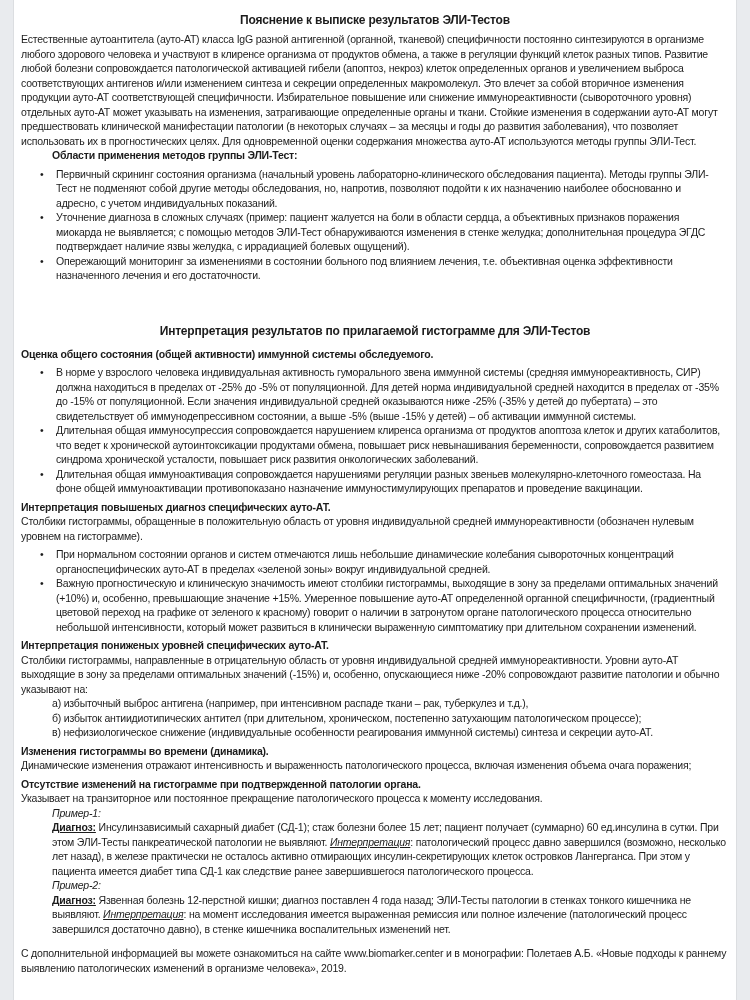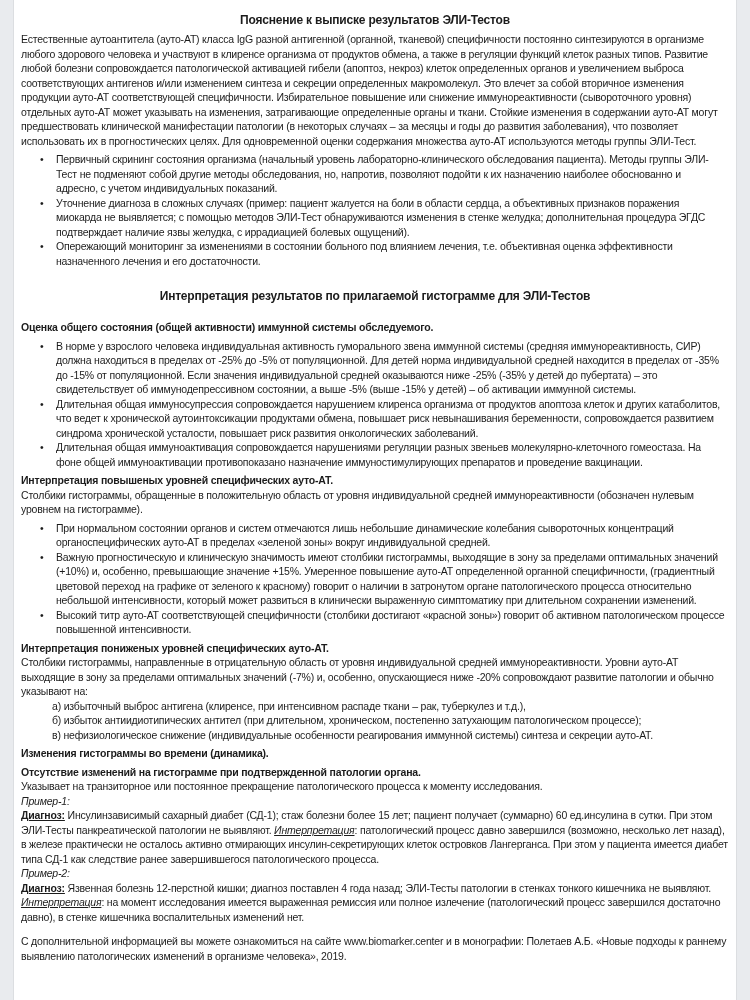--- a/index.html
+++ b/index.html
@@ -16,78 +16,79 @@
   }
   .band{position:absolute;top:0;bottom:0;width:13px;background:#e9ebee;}
   .band-left{left:0;border-right:1px solid #dcdee1;}
   .band-right{right:0;border-left:1px solid #dcdee1;}
   .content{position:absolute;left:21px;right:21px;top:6px;}
   .center-title{
     font-weight:bold;text-align:center;
     font-size:12px;line-height:16px;
     margin:6px 0 4px 0;
   }
-  .center-title.second{margin-top:20px;margin-bottom:5px;}
+  .center-title.second{margin-top:40px;margin-bottom:5px;}
   p{margin:0;}
   .sect-h{font-weight:bold;margin-top:4px;}
   .indent{margin-left:31px;}
   ul.blist{list-style:none;margin:4px;padding:0 0 0 31px;}
   ul.blist li{position:relative;}
   ul.blist li::before{content:"\2022";position:absolute;left:-16px;top:0;}
   .subitems div{margin-left:31px;}
-  .examples{}
+  .examples{margin-left:31px;}
   .example-label{font-style:italic;}
   .u{text-decoration:underline;font-weight:bold;}
   .i{font-style:italic;text-decoration:underline;}
   .footer{margin-top:10px;}
 </style>
 </head>
 <body>
 
 <div class="band band-left"></div>
 <div class="band band-right"></div>
 
 <div class="content">
 
   <div class="center-title">Пояснение к выписке результатов ЭЛИ-Тестов</div>
 
   <p>Естественные аутоантитела (ауто-АТ) класса IgG разной антигенной (органной, тканевой) специфичности постоянно синтезируются в организме любого здорового человека и участвуют в клиренсе организма от продуктов обмена, а также в регуляции функций клеток разных типов. Развитие любой болезни сопровождается патологической активацией гибели (апоптоз, некроз) клеток определенных органов и увеличением выброса соответствующих антигенов и/или изменением синтеза и секреции определенных макромолекул. Это влечет за собой вторичное изменения продукции ауто-АТ соответствующей специфичности. Избирательное повышение или снижение иммунореактивности (сывороточного уровня) отдельных ауто-АТ может указывать на изменения, затрагивающие определенные органы и ткани. Стойкие изменения в содержании ауто-АТ могут предшествовать клинической манифестации патологии (в некоторых случаях – за месяцы и годы до развития заболевания), что позволяет использовать их в прогностических целях. Для одновременной оценки содержания множества ауто-АТ используются методы группы ЭЛИ-Тест.</p>
 
+  <div class="sect-h indent" style="margin-top:0;">Области применения методов группы ЭЛИ-Тест:</div>
   <ul class="blist">
     <li>Первичный скрининг состояния организма (начальный уровень лабораторно-клинического обследования пациента). Методы группы ЭЛИ-Тест не подменяют собой другие методы обследования, но, напротив, позволяют подойти к их назначению наиболее обоснованно и адресно, с учетом индивидуальных показаний.</li>
     <li>Уточнение диагноза в сложных случаях (пример: пациент жалуется на боли в области сердца, а объективных признаков поражения миокарда не выявляется; с помощью методов ЭЛИ-Тест обнаруживаются изменения в стенке желудка; дополнительная процедура ЭГДС подтверждает наличие язвы желудка, с иррадиацией болевых ощущений).</li>
     <li>Опережающий мониторинг за изменениями в состоянии больного под влиянием лечения, т.е. объективная оценка эффективности назначенного лечения и его достаточности.</li>
   </ul>
 
   <div class="center-title second">Интерпретация результатов по прилагаемой гистограмме для ЭЛИ-Тестов</div>
 
-  <div class="sect-h" style="margin-top:16px;">Оценка общего состояния (общей активности) иммунной системы обследуемого.</div>
+  <div class="sect-h" style="margin-top:8px;">Оценка общего состояния (общей активности) иммунной системы обследуемого.</div>
   <ul class="blist">
     <li>В норме у взрослого человека индивидуальная активность гуморального звена иммунной системы (средняя иммунореактивность, СИР) должна находиться в пределах от -25% до -5% от популяционной. Для детей норма индивидуальной средней находится в пределах от -35% до -15% от популяционной. Если значения индивидуальной средней оказываются ниже -25%  (-35% у детей до пубертата) – это свидетельствует об иммунодепрессивном состоянии, а выше -5% (выше -15% у детей) – об активации иммунной системы.</li>
     <li>Длительная общая иммуносупрессия сопровождается нарушением клиренса организма от продуктов апоптоза клеток и других катаболитов, что ведет к хронической аутоинтоксикации продуктами обмена, повышает риск невынашивания беременности, сопровождается развитием синдрома хронической усталости, повышает риск развития онкологических заболеваний.</li>
     <li>Длительная общая иммуноактивация сопровождается нарушениями регуляции разных звеньев молекулярно-клеточного гомеостаза. На фоне общей иммуноактивации противопоказано назначение иммуностимулирующих препаратов и проведение вакцинации.</li>
   </ul>
 
-  <div class="sect-h">Интерпретация повышеных уровней специфических ауто-АТ.</div>
+  <div class="sect-h">Интерпретация повышеных диагноз специфических ауто-АТ.</div>
   <p>Столбики гистограммы, обращенные в положительную область от уровня индивидуальной средней иммунореактивности (обозначен нулевым уровнем на гистограмме).</p>
   <ul class="blist">
     <li>При нормальном состоянии органов и систем отмечаются лишь небольшие динамические колебания сывороточных концентраций органоспецифических ауто-АТ в пределах «зеленой зоны» вокруг индивидуальной средней.</li>
     <li>Важную прогностическую и клиническую значимость имеют столбики гистограммы, выходящие в зону за пределами оптимальных значений (+10%) и, особенно, превышающие значение +15%. Умеренное повышение ауто-АТ определенной органной специфичности, (градиентный цветовой переход на графике  от зеленого к красному) говорит о наличии в затронутом органе патологического процесса относительно небольшой интенсивности, который может развиться в клинически выраженную симптоматику при длительном сохранении изменений.</li>
-    <li>Высокий титр ауто-АТ соответствующей специфичности (столбики достигают «красной зоны») говорит об активном патологическом процессе повышенной интенсивности.</li>
   </ul>
 
   <div class="sect-h">Интерпретация пониженых уровней специфических ауто-АТ.</div>
-  <p>Столбики гистограммы, направленные в отрицательную область от уровня индивидуальной средней иммунореактивности. Уровни ауто-АТ выходящие в зону за пределами оптимальных значений (-7%) и, особенно, опускающиеся ниже -20% сопровождают развитие патологии и обычно указывают на:</p>
+  <p>Столбики гистограммы, направленные в отрицательную область от уровня индивидуальной средней иммунореактивности. Уровни ауто-АТ выходящие в зону за пределами оптимальных значений (-15%) и, особенно, опускающиеся ниже -20% сопровождают развитие патологии и обычно указывают на:</p>
   <div class="subitems">
-    <div>а) избыточный выброс антигена (клиренсе, при интенсивном распаде ткани – рак, туберкулез и т.д.),</div>
+    <div>а) избыточный выброс антигена (например, при интенсивном распаде ткани – рак, туберкулез и т.д.),</div>
     <div>б) избыток антиидиотипических антител (при длительном, хроническом, постепенно затухающим патологическом процессе);</div>
     <div>в) нефизиологическое снижение (индивидуальные особенности реагирования иммунной системы) синтеза и секреции ауто-АТ.</div>
   </div>
 
   <div class="sect-h">Изменения гистограммы во времени (динамика).</div>
+  <p>Динамические изменения отражают интенсивность и выраженность патологического процесса, включая изменения объема очага поражения;</p>
 
   <div class="sect-h">Отсутствие изменений на гистограмме при подтвержденной патологии органа.</div>
   <p>Указывает на транзиторное или постоянное прекращение патологического процесса к моменту исследования.</p>
 
   <div class="examples">
     <div class="example-label">Пример-1:</div>
     <p><span class="u">Диагноз:</span><span> Инсулинзависимый сахарный диабет (СД-1); стаж болезни более 15 лет; пациент получает (суммарно) 60 ед.инсулина в сутки. При этом ЭЛИ-Тесты панкреатической патологии не выявляют. </span><span class="i">Интерпретация</span><span>: патологический процесс давно завершился (возможно, несколько лет назад), в железе практически не осталось активно отмирающих инсулин-секретирующих клеток островков Лангерганса. При этом у пациента имеется диабет типа СД-1 как следствие ранее завершившегося патологического процесса.</span></p>
     <div class="example-label">Пример-2:</div>
     <p><span class="u">Диагноз:</span><span> Язвенная болезнь 12-перстной кишки; диагноз поставлен 4 года назад; ЭЛИ-Тесты патологии в стенках тонкого кишечника не выявляют. </span><span class="i">Интерпретация</span><span>: на момент исследования имеется выраженная ремиссия или полное излечение (патологический процесс завершился достаточно давно), в стенке кишечника воспалительных изменений нет.</span></p>
   </div>

